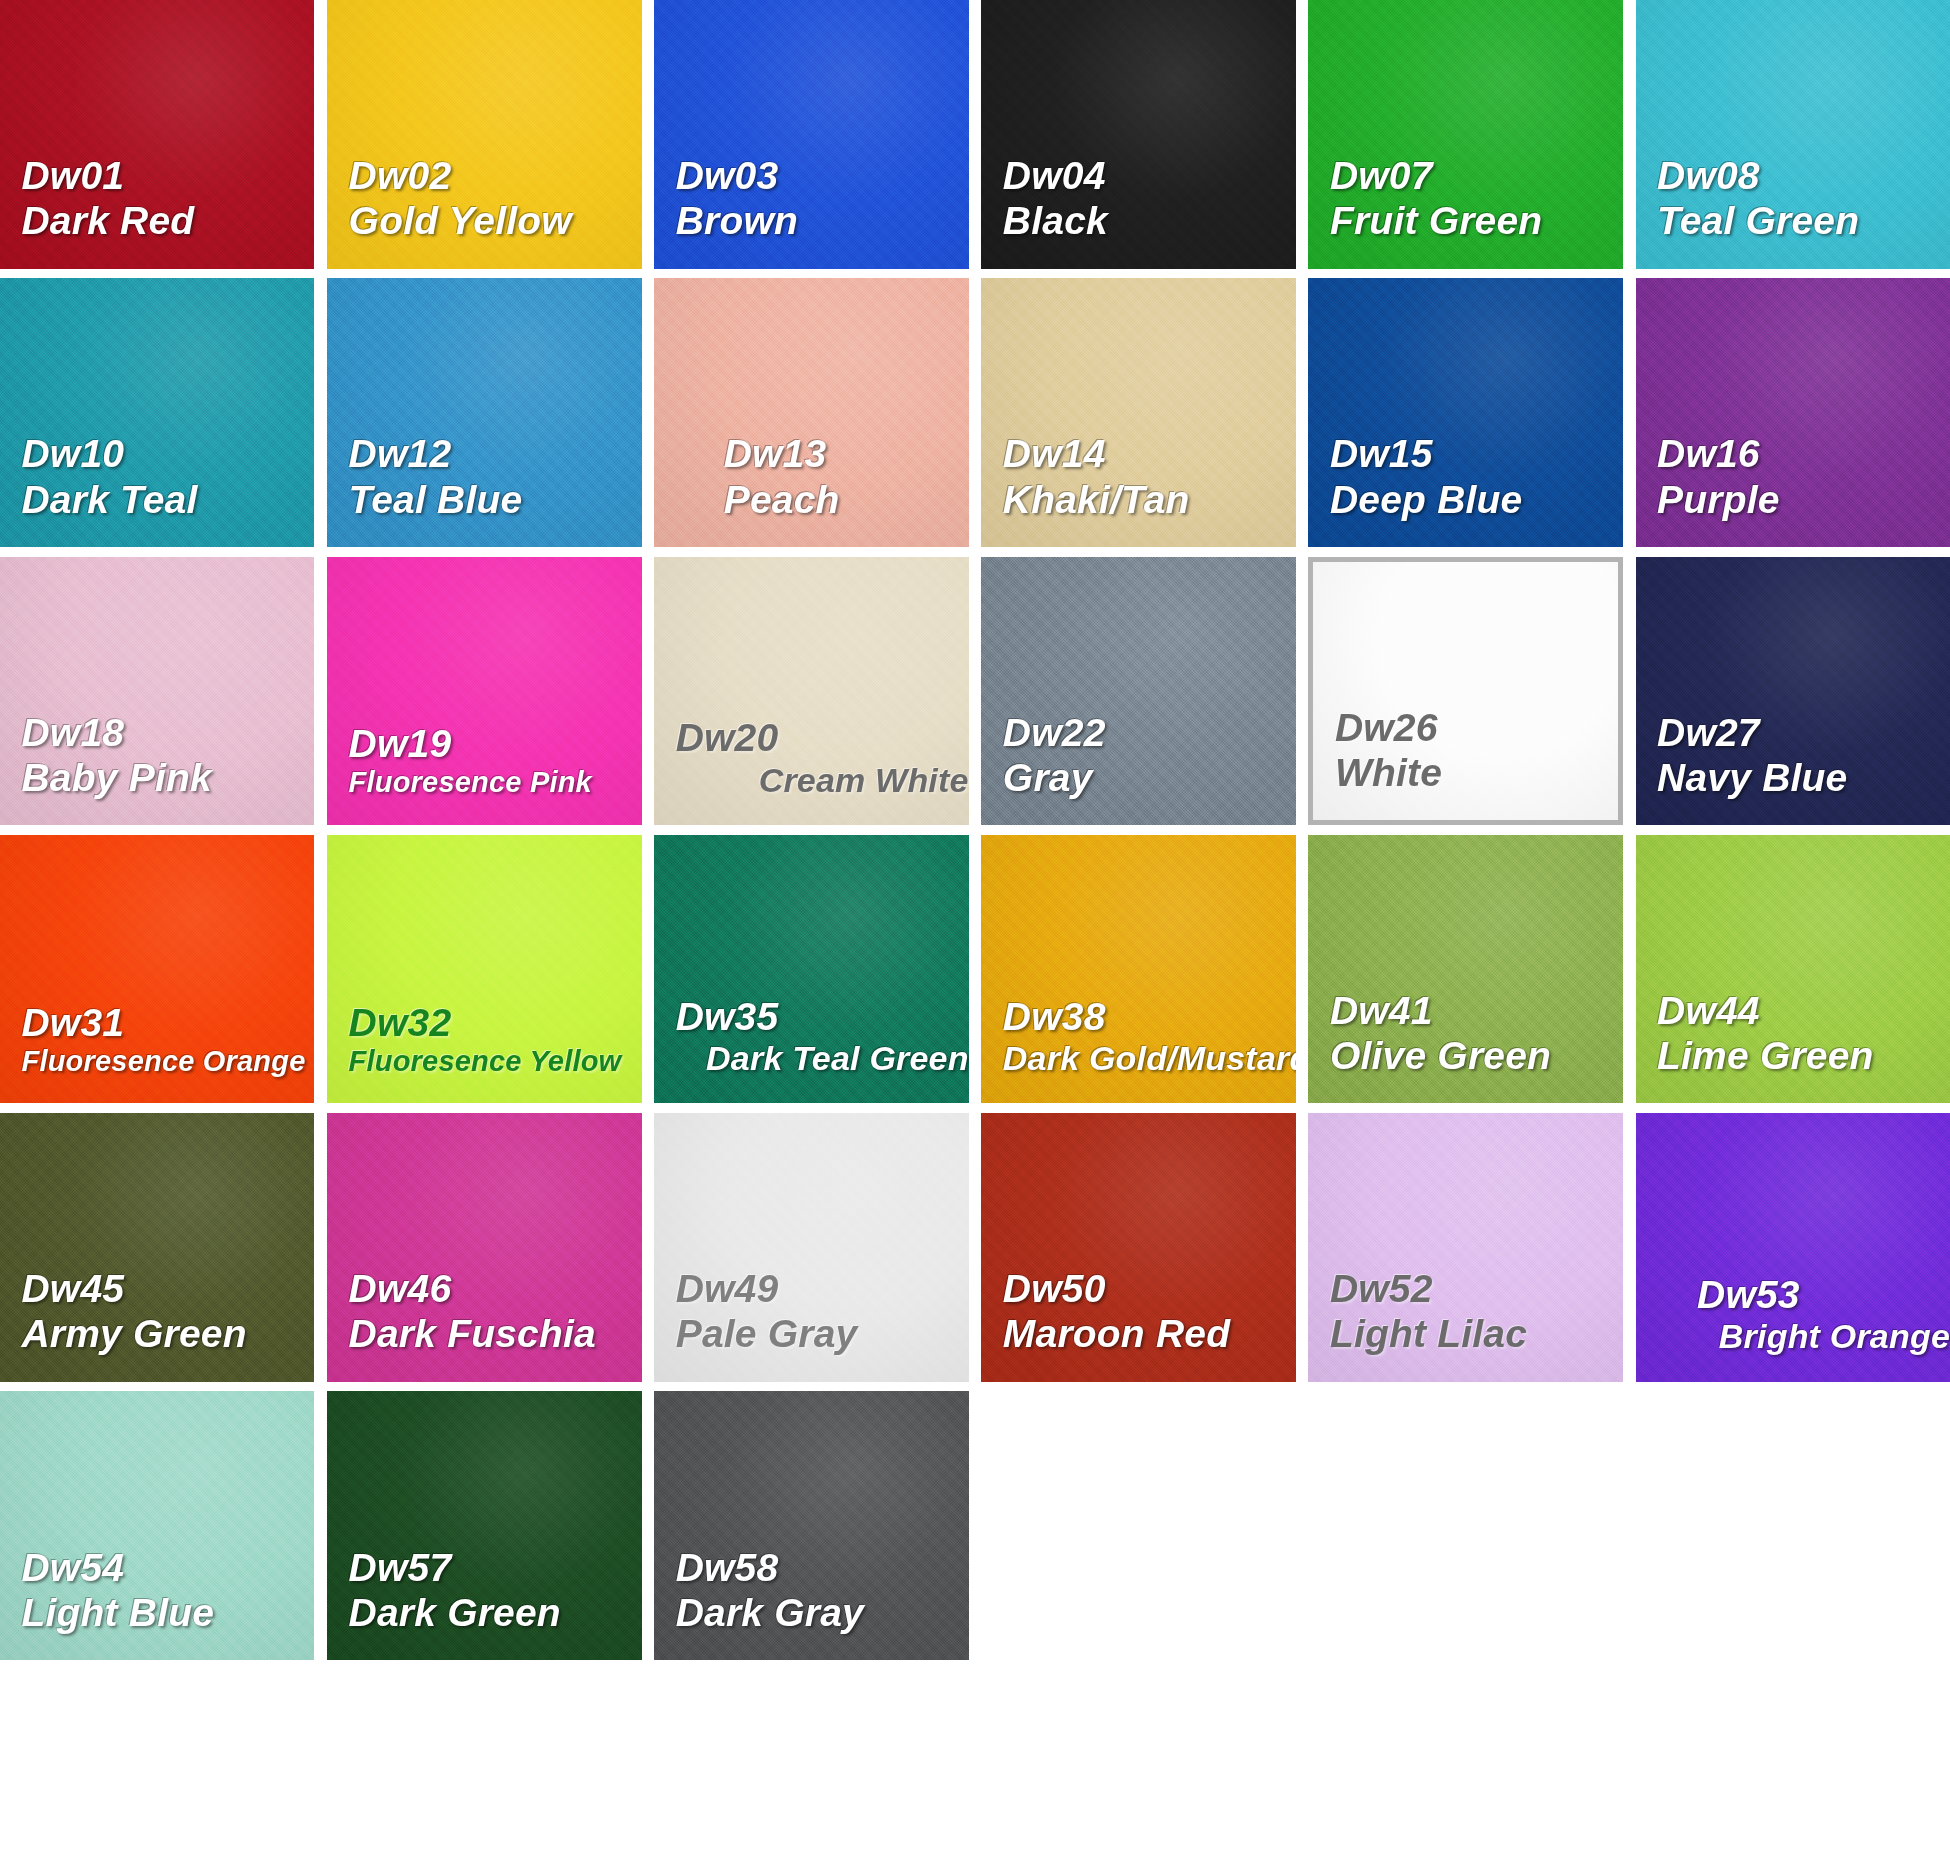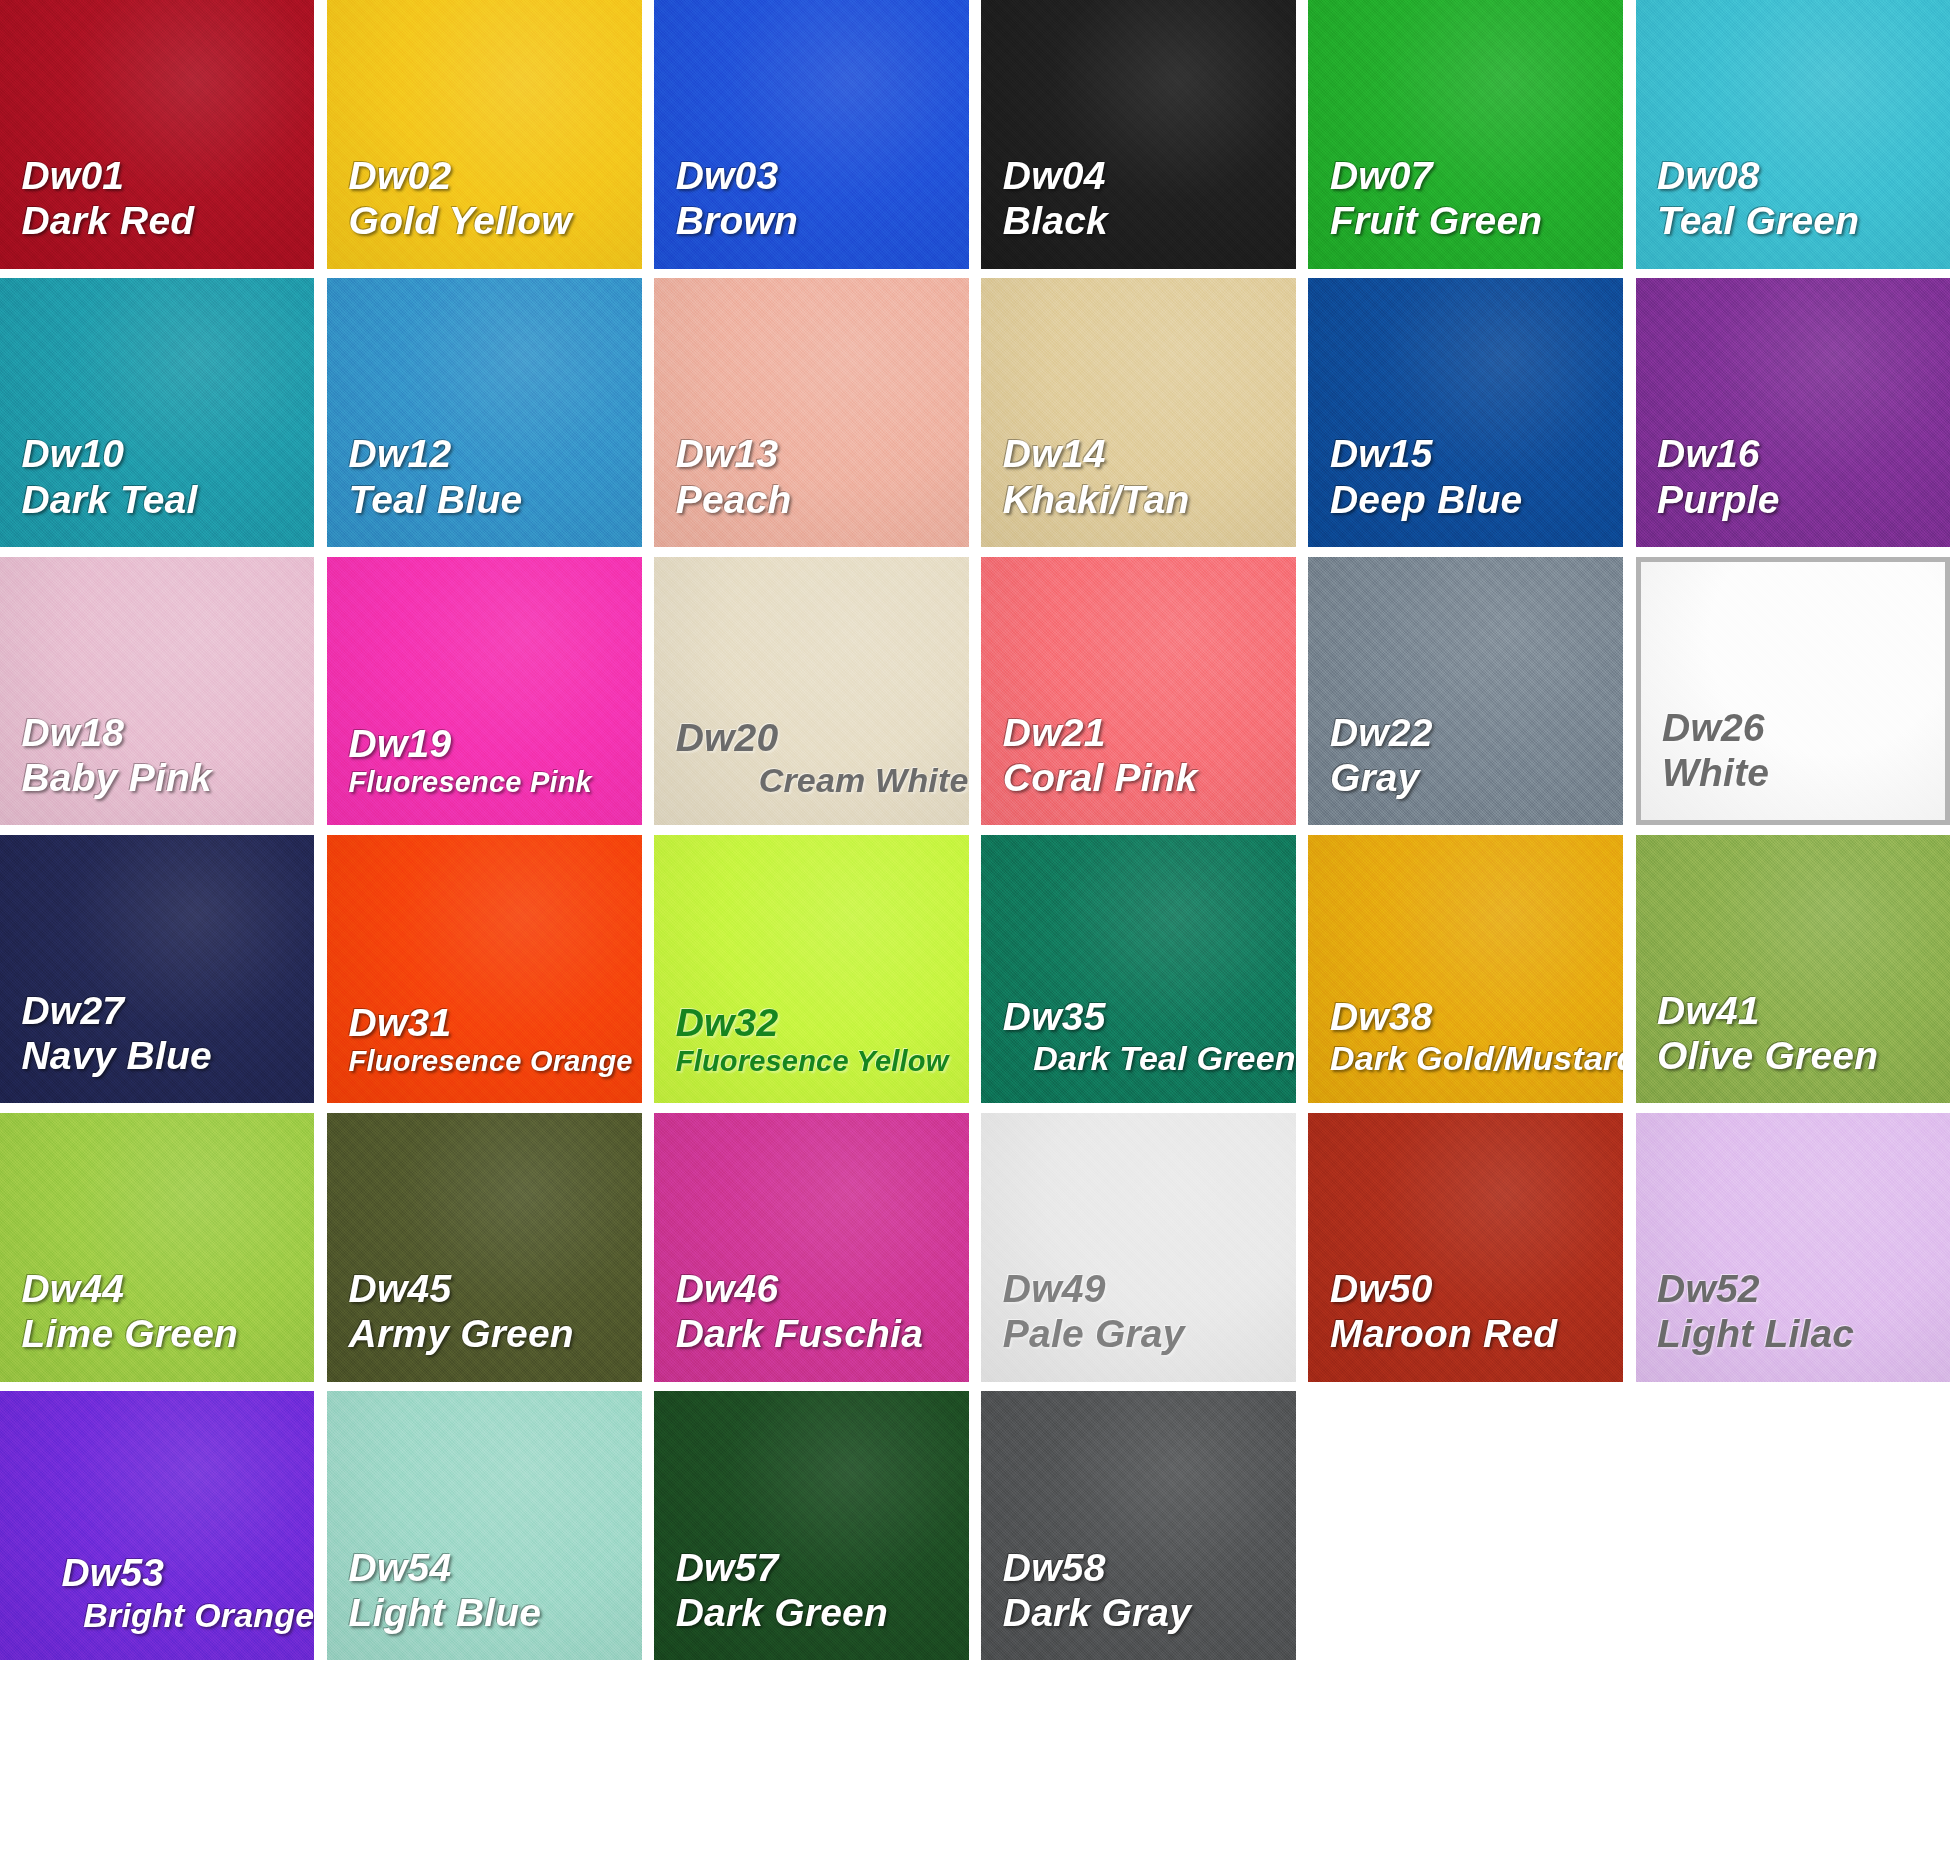--- a/index.html
+++ b/index.html
@@ -173,21 +173,21 @@
       </div>
     </div>
     <div class="swatch sh-dark" data-long="false" style="background-color: rgb(49, 144, 200);">
       <div class="texture"></div>
       <div class="sheen"></div>
       <div class="label-block" style="color: rgb(255, 255, 255);">
         <span class="code">Dw12</span>
         <span class="name">Teal Blue</span>
       </div>
     </div>
-    <div class="swatch sh-dark" data-long="false" style="background-color: rgb(239, 177, 160);">
+    <div class="swatch sh-dark" data-long="false" style="background-color: rgb(239, 177, 160); padding-left: 48px;">
       <div class="texture"></div>
       <div class="sheen"></div>
       <div class="label-block" style="color: rgb(255, 255, 255);">
         <span class="code">Dw13</span>
         <span class="name">Peach</span>
       </div>
     </div>
     <div class="swatch sh-dark" data-long="false" style="background-color: rgb(224, 204, 154);">
       <div class="texture"></div>
       <div class="sheen"></div>
@@ -229,28 +229,20 @@
       </div>
     </div>
     <div class="swatch sh-light" data-long="medium" style="background-color: rgb(230, 221, 197);">
       <div class="texture"></div>
       <div class="sheen"></div>
       <div class="label-block" style="color: rgb(107, 107, 107);">
         <span class="code">Dw20</span>
         <span class="name">Cream White</span>
       </div>
     </div>
-    <div class="swatch sh-dark" data-long="false" style="background-color: rgb(247, 110, 117);">
-      <div class="texture"></div>
-      <div class="sheen"></div>
-      <div class="label-block" style="color: rgb(255, 255, 255);">
-        <span class="code">Dw21</span>
-        <span class="name">Coral Pink</span>
-      </div>
-    </div>
     <div class="swatch sh-dark" data-long="false" style="background-color: rgb(118, 131, 143);">
       <div class="texture"></div>
       <div class="sheen"></div>
       <div class="label-block" style="color: rgb(255, 255, 255);">
         <span class="code">Dw22</span>
         <span class="name">Gray</span>
       </div>
     </div>
     <div class="swatch sh-light framed" data-long="false" style="background-color: rgb(253, 253, 253);">
       <div class="texture"></div>

